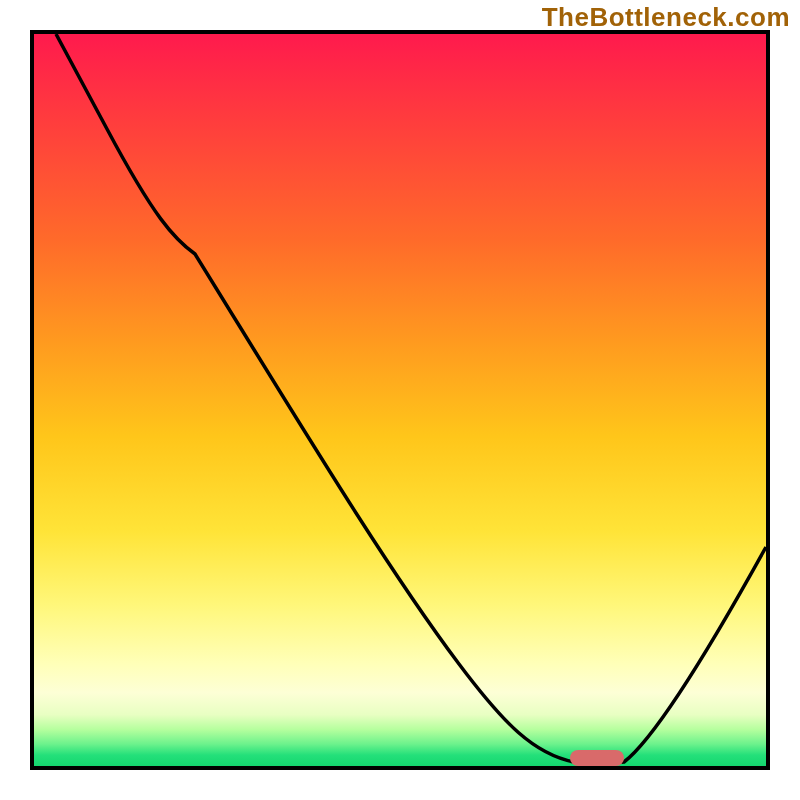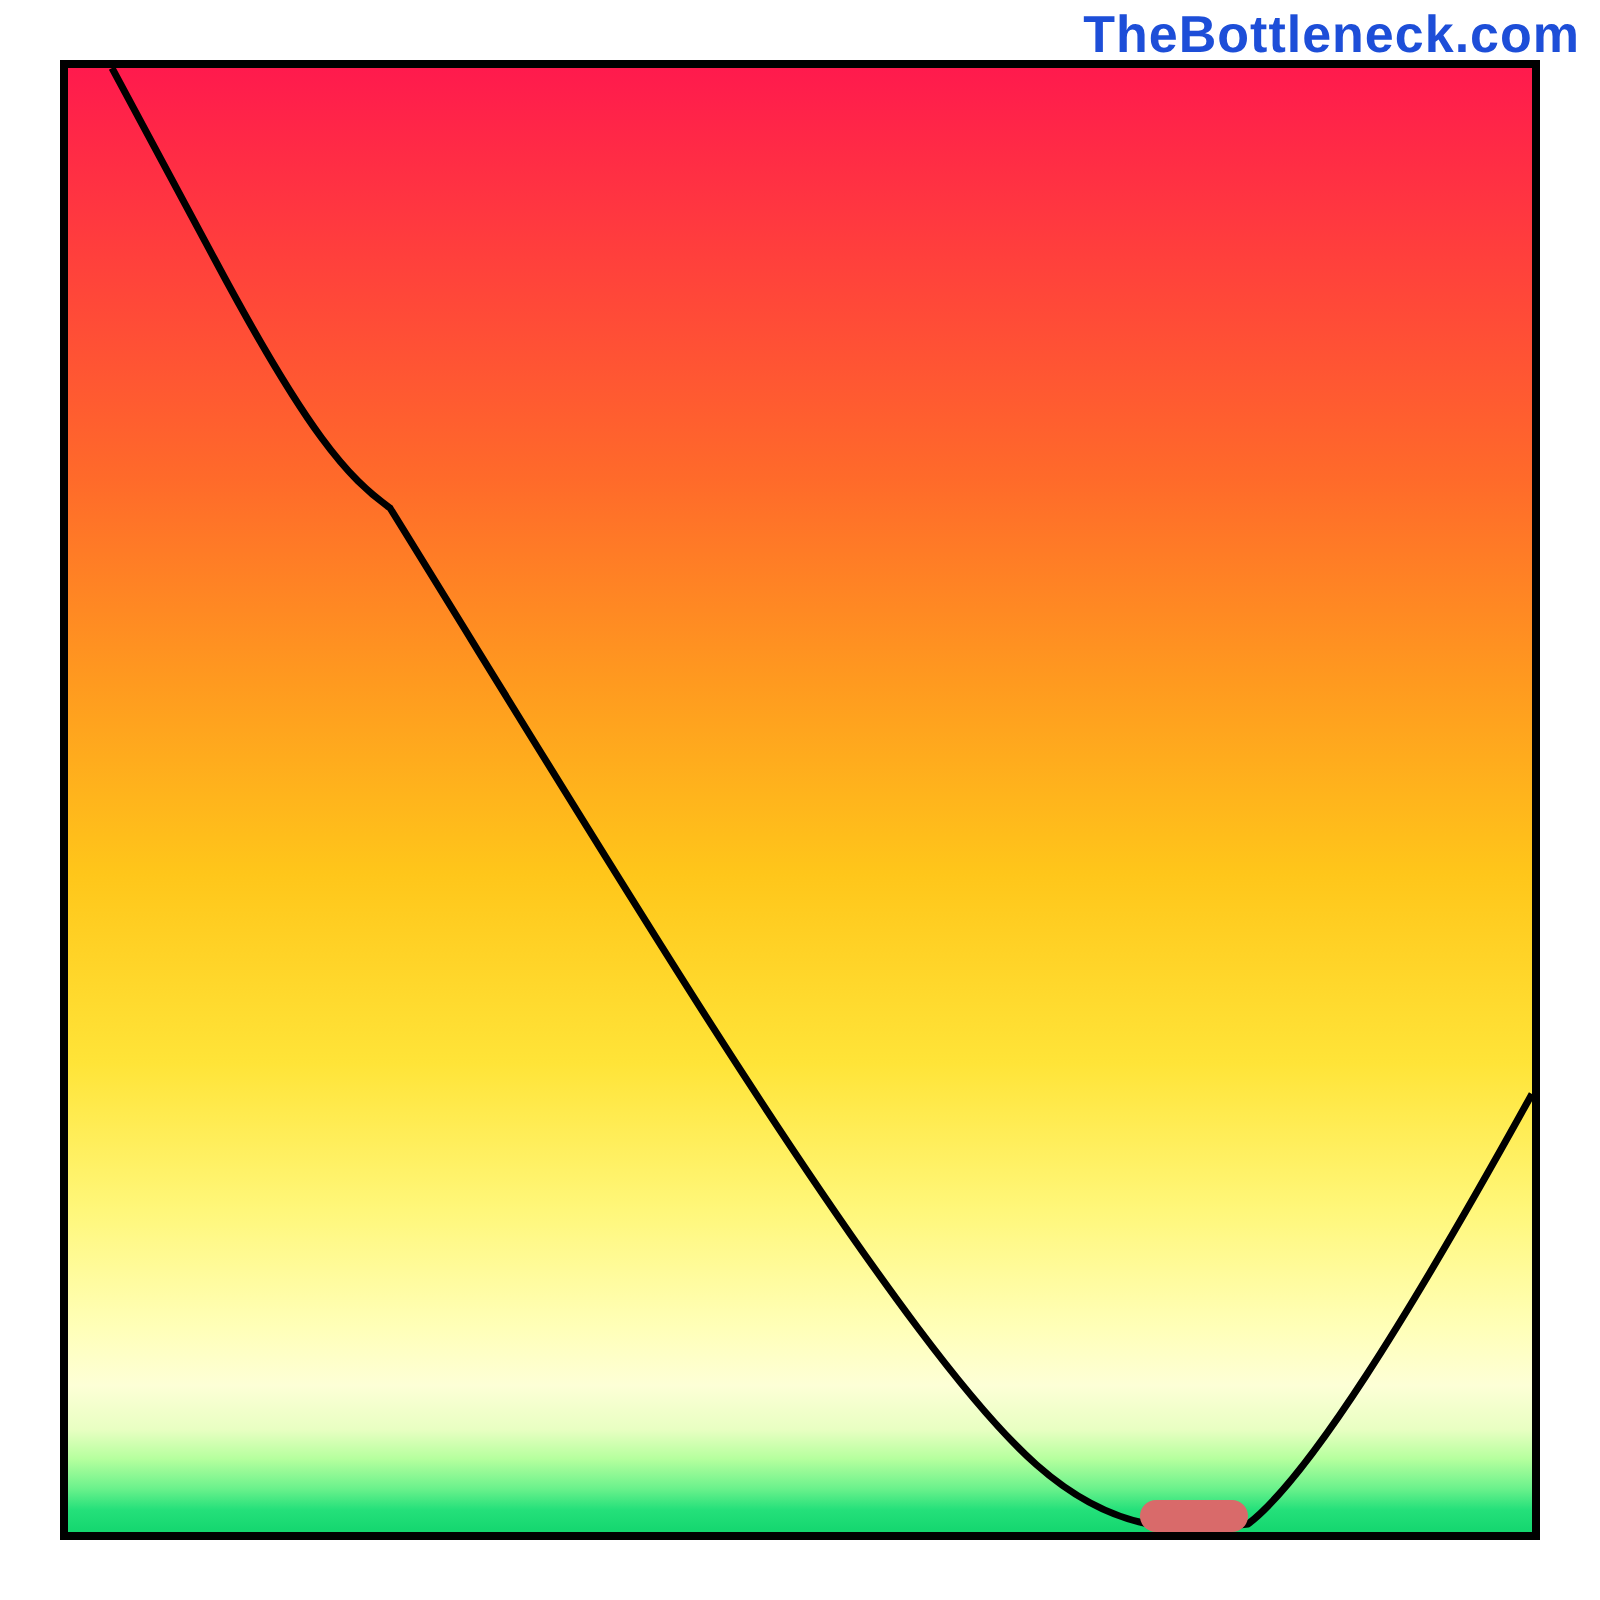--- a/index.html
+++ b/index.html
@@ -15,21 +15,21 @@
     position: relative;
     width: 800px;
     height: 800px;
   }
   .watermark {
     position: absolute;
     top: 2px;
     right: 10px;
     font-size: 26px;
     font-weight: 600;
-    color: #1d4ed8;
+    color: #a16207;
     letter-spacing: 0.5px;
     z-index: 5;
   }
   .plot-frame {
     position: absolute;
     left: 30px;
     top: 30px;
     width: 740px;
     height: 740px;
     border: 4px solid #000;

